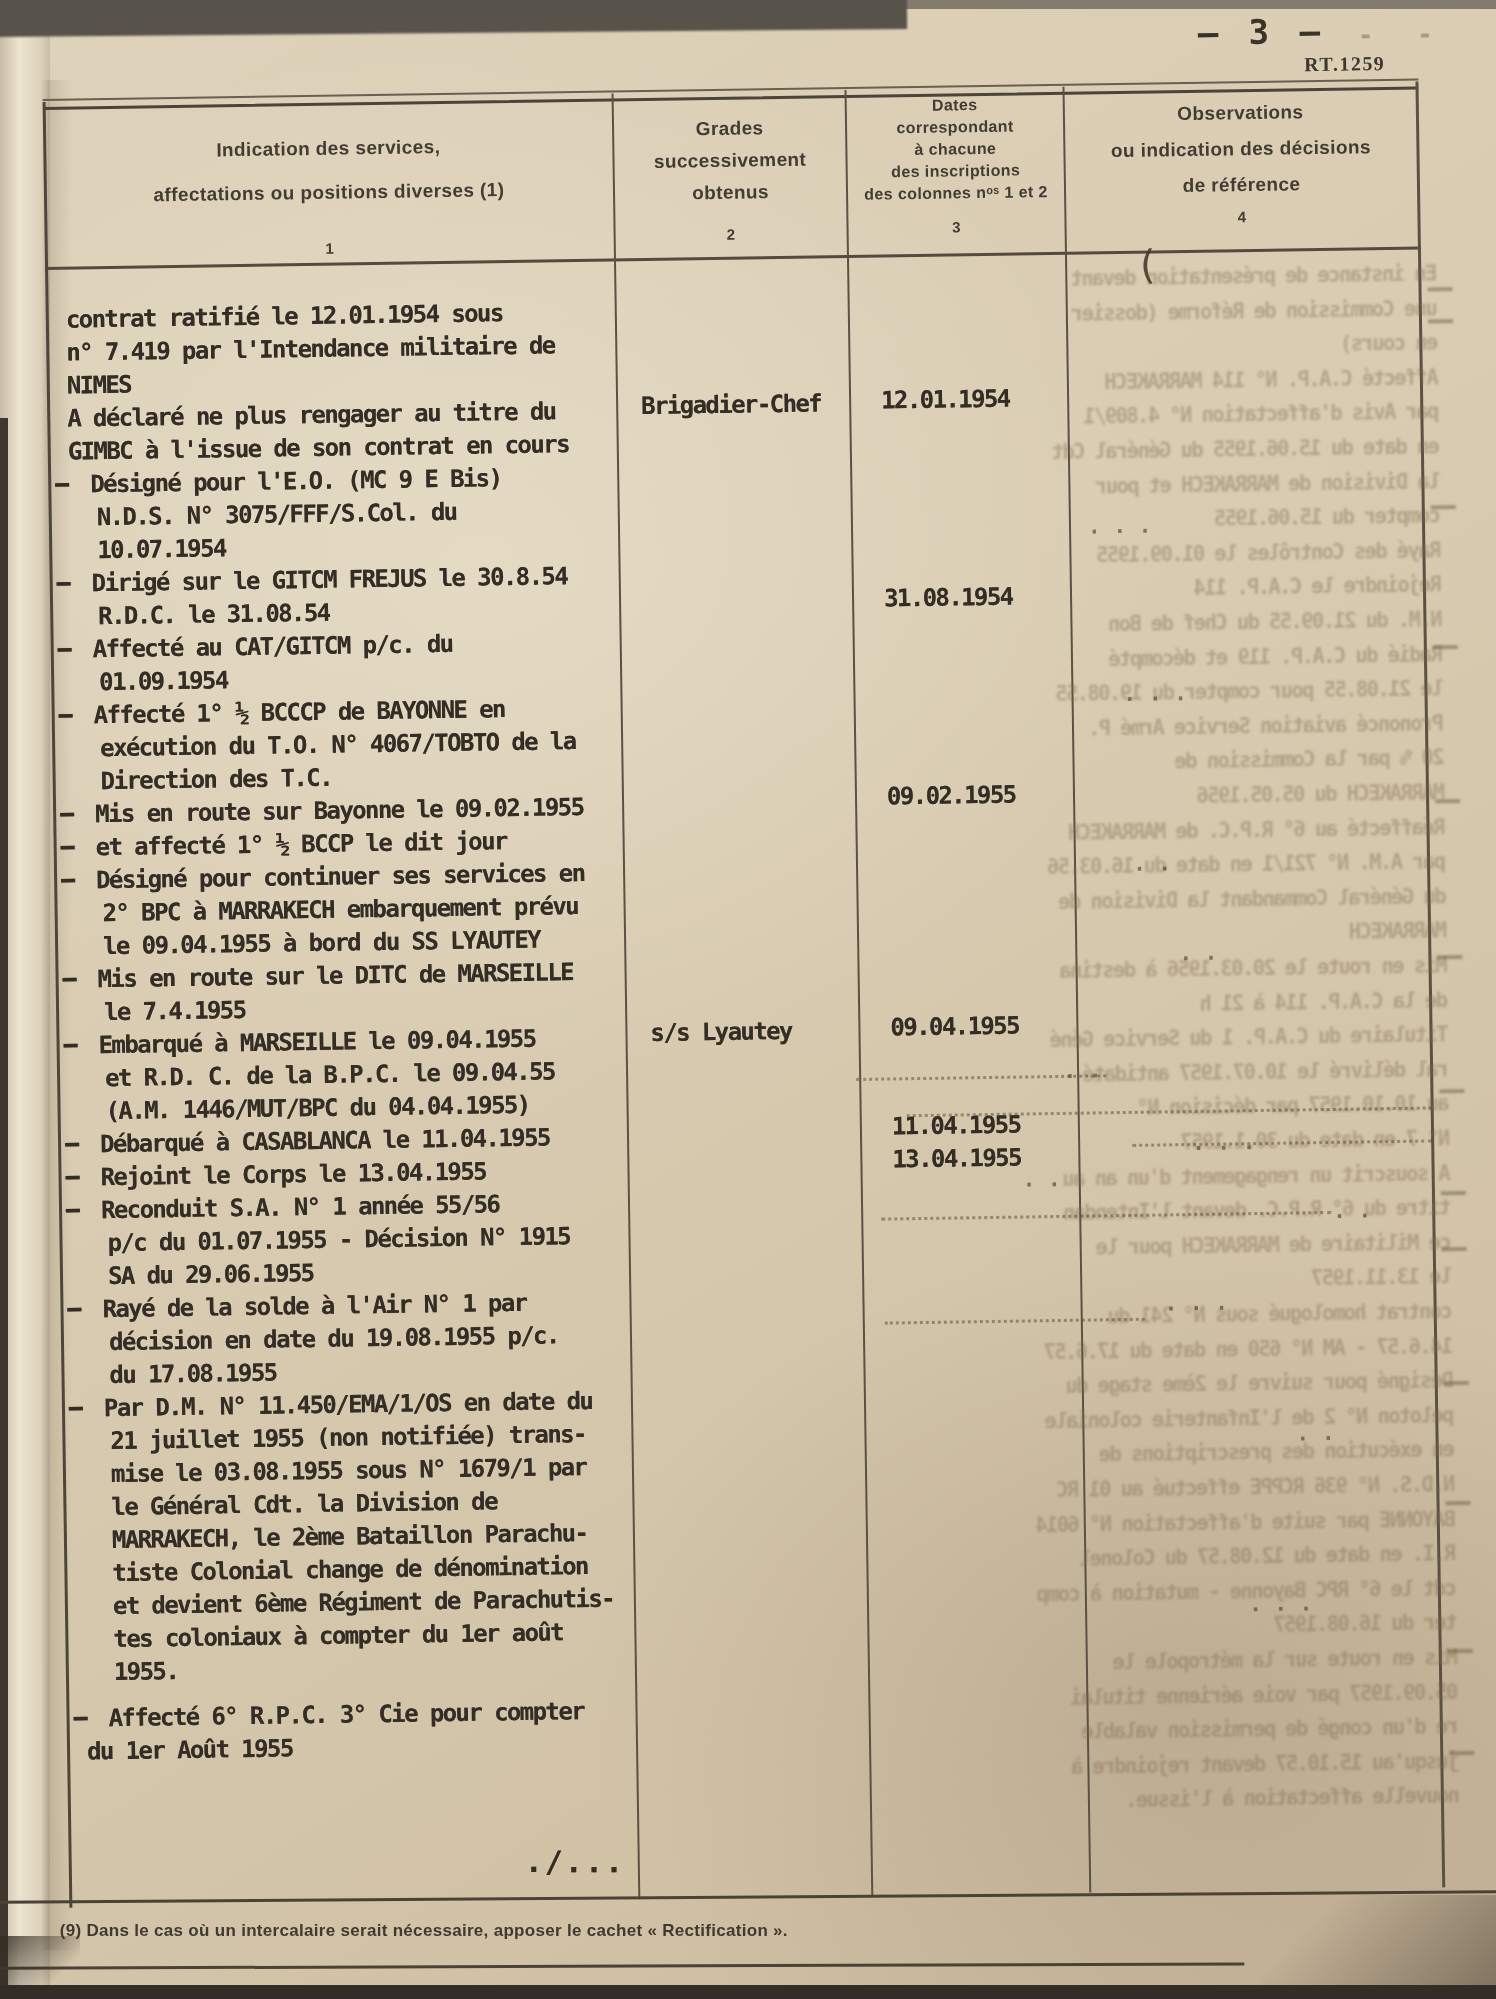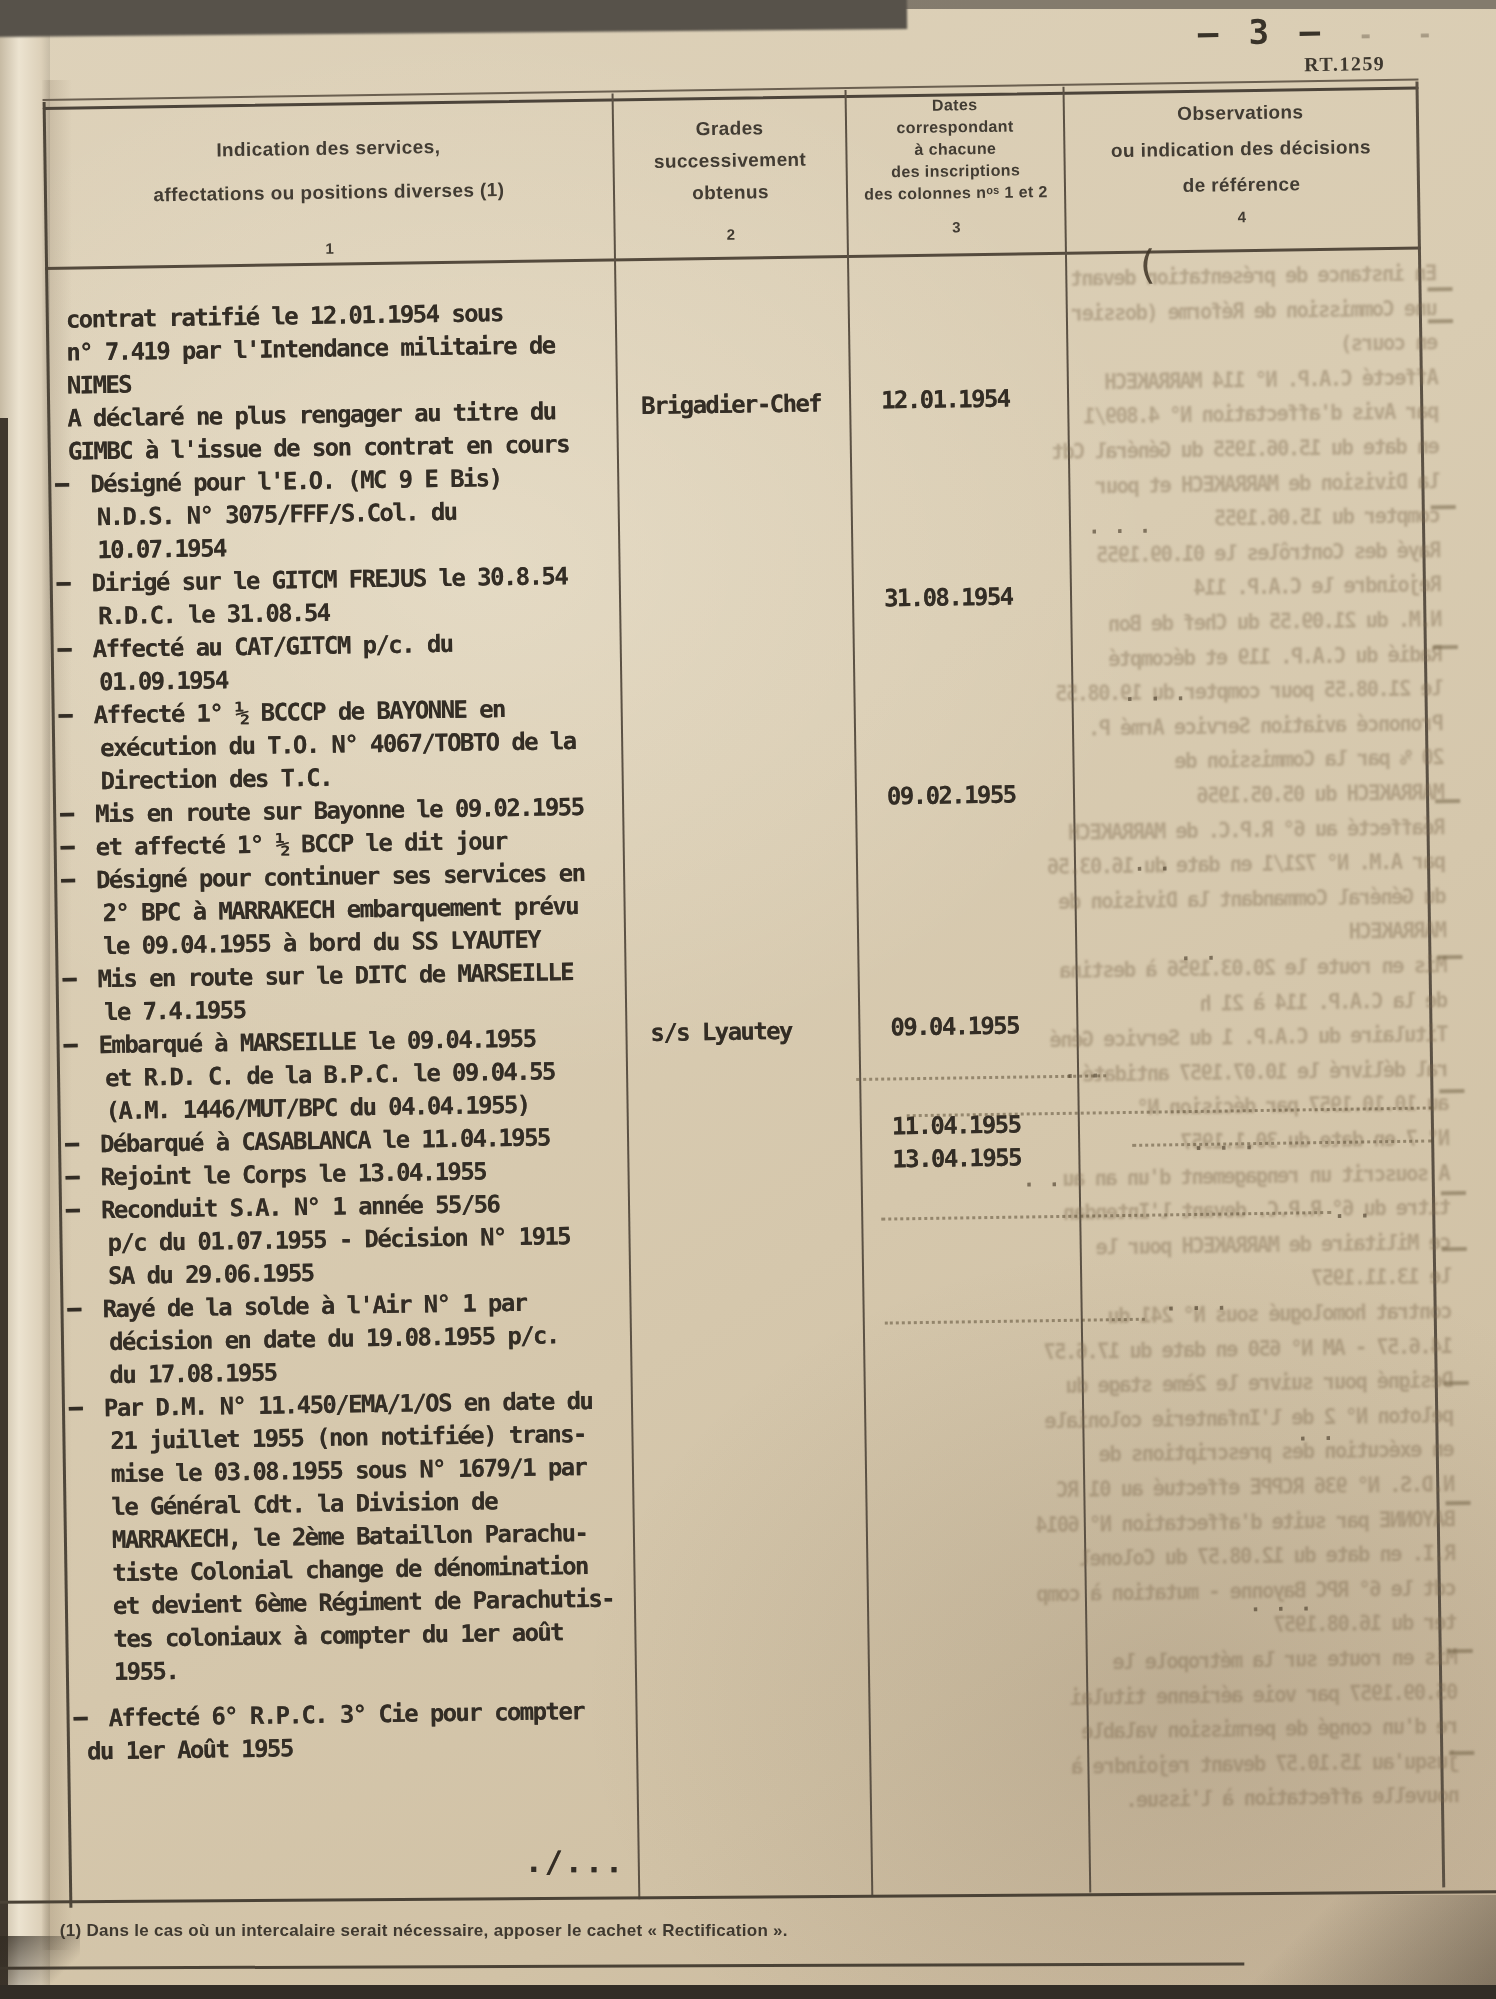--- a/index.html
+++ b/index.html
@@ -253,20 +253,20 @@
         <div class="dots" style="left: 1240px; top: 1600px;">. . .</div>
         <div class="leader" style="left: 855px; top: 1080px; width: 250px;"></div>
         <div class="leader" style="left: 905px; top: 1117px; width: 525px;"></div>
         <div class="leader" style="left: 1130px; top: 1150px; width: 300px;"></div>
         <div class="leader" style="left: 878px; top: 1220px; width: 450px;"></div>
         <div class="leader" style="left: 880px; top: 1324px; width: 260px;"></div>
       </div>
 
     <div class="contmark typed">./...</div>
     <div class="rule-botA"></div>
-    <div class="footnote">(1) Dans le cas où un intercalaire serait nécessaire, apposer le cachet « Rectification ».</div>
+    <div class="footnote">(9) Dans le cas où un intercalaire serait nécessaire, apposer le cachet « Rectification ».</div>
     <div class="rule-botB"></div>
   </div>
 
   <div class="photo-bl"></div>
   <div class="photo-br"></div>
   <div class="photo-bottom"></div>
 </div>
 
 </body></html>

